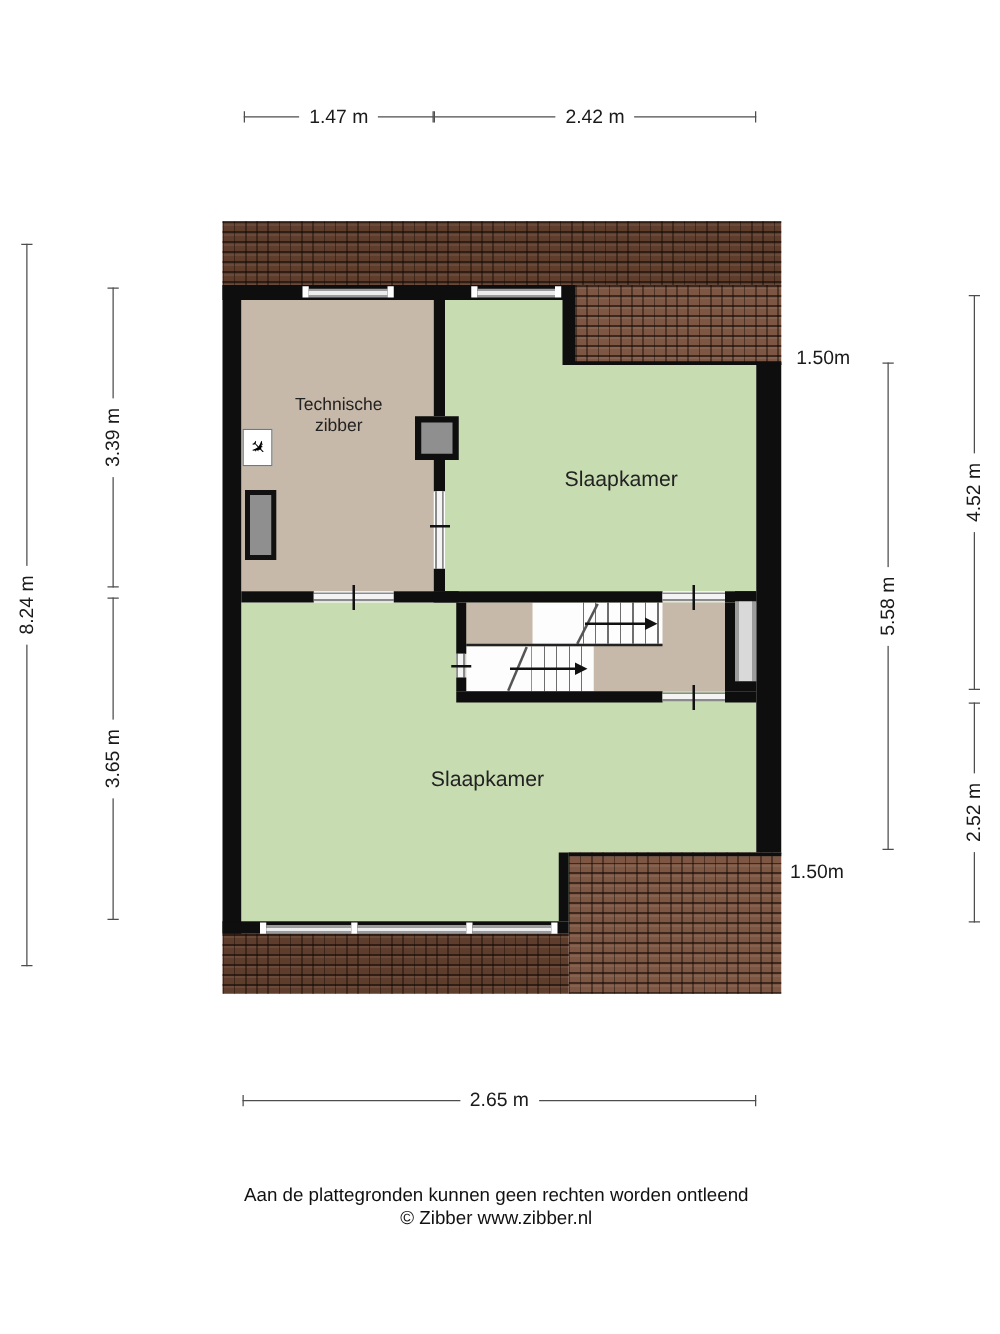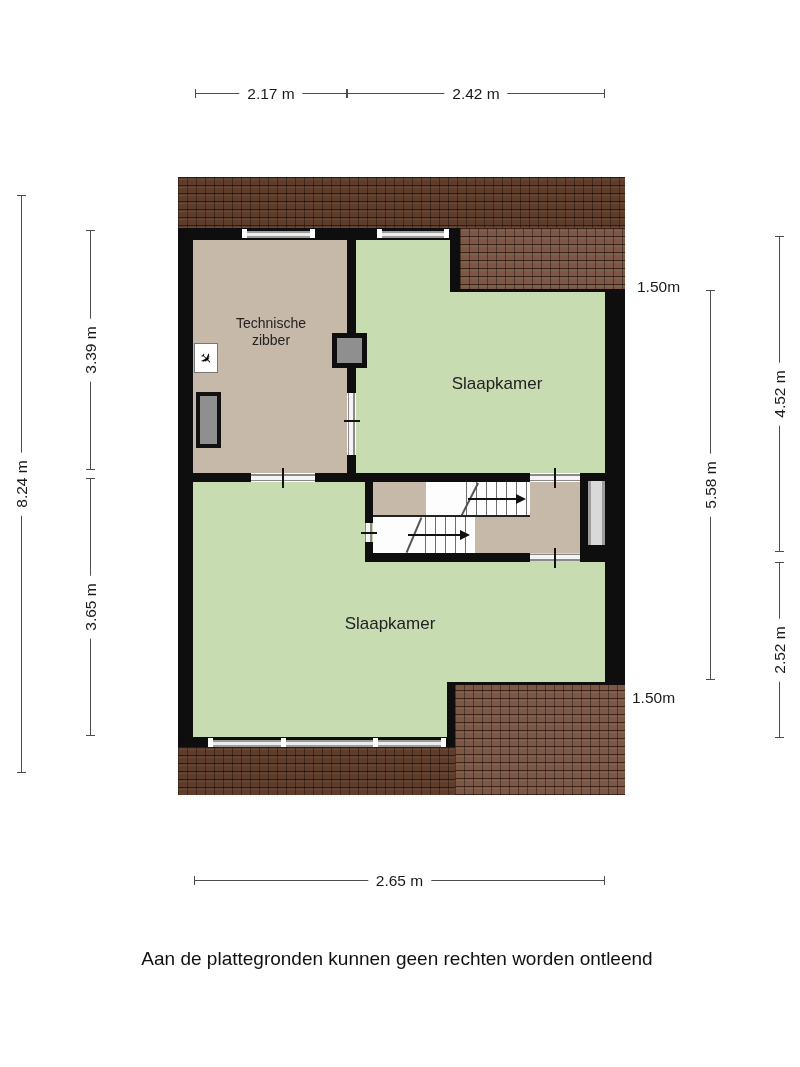--- a/index.html
+++ b/index.html
@@ -44,21 +44,21 @@
   .dim-h::before,.dim-h::after{content:"";position:absolute;top:-4px;width:1px;height:9px;background:var(--dim);}
   .dim-h::before{left:0;} .dim-h::after{right:0;}
   .dim-v{position:absolute;width:1px;background:var(--dim);}
   .dim-v::before,.dim-v::after{content:"";position:absolute;left:-4px;width:9px;height:1px;background:var(--dim);}
   .dim-v::before{top:0;} .dim-v::after{bottom:0;}
   .dim-label{position:absolute;left:50%;top:50%;transform:translate(-50%,-50%);
     background:var(--bg);padding:1px 8px;font-size:15.5px;white-space:nowrap;color:var(--ink);}
   .dim-v .dim-label{transform:translate(-50%,-50%) rotate(-90deg);}
   .free-label{position:absolute;font-size:15.5px;color:var(--ink);white-space:nowrap;}
   .fixture{position:absolute;background:var(--fixture);border:4px solid #111;box-sizing:border-box;}
-  .footer-line{position:absolute;left:0;width:794px;text-align:center;font-size:19px;color:#111;}
+  .footer-line{position:absolute;left:0;width:794px;text-align:center;font-size:15px;color:#111;}
 </style>
 </head>
 <body>
 
 <div id="canvas">
 
   <div class="floor-tan" style="left:193px;top:240px;width:154px;height:233px"></div>
   <div class="floor-green" style="left:356px;top:240px;width:249px;height:233px"></div>
   <div class="floor-green" style="left:193px;top:482px;width:412px;height:255px"></div>
 
@@ -142,21 +142,21 @@
   <div class="fixture" style="left:196px;top:392px;width:25px;height:56px"></div>
 
   <div class="room-label small" style="left:271px;top:332px">
     <span style="display:block">Technische</span>
     <span style="display:block">zibber</span>
   </div>
   <div class="room-label" style="left:497px;top:384px">Slaapkamer</div>
   <div class="room-label" style="left:390px;top:624px">Slaapkamer</div>
 
   <div class="dim-h" style="left:195px;top:93px;width:152px">
-    <span class="dim-label">2.17 m</span>
+    <span class="dim-label">1.47 m</span>
   </div>
   <div class="dim-h" style="left:347px;top:93px;width:258px">
     <span class="dim-label">2.42 m</span>
   </div>
 
   <div class="dim-h" style="left:194px;top:880px;width:411px">
     <span class="dim-label">2.65 m</span>
   </div>
 
   <div class="dim-v" style="left:21px;top:195px;height:578px">
@@ -176,14 +176,15 @@
     <span class="dim-label">4.52 m</span>
   </div>
   <div class="dim-v" style="left:779px;top:562px;height:176px">
     <span class="dim-label">2.52 m</span>
   </div>
 
   <div class="free-label" style="left:637px;top:278px">1.50m</div>
   <div class="free-label" style="left:632px;top:689px">1.50m</div>
 
   <div class="footer-line" style="top:948px">Aan de plattegronden kunnen geen rechten worden ontleend</div>
+  <div class="footer-line" style="top:966px">© Zibber www.zibber.nl</div>
 
 </div>
 
 </body></html>

